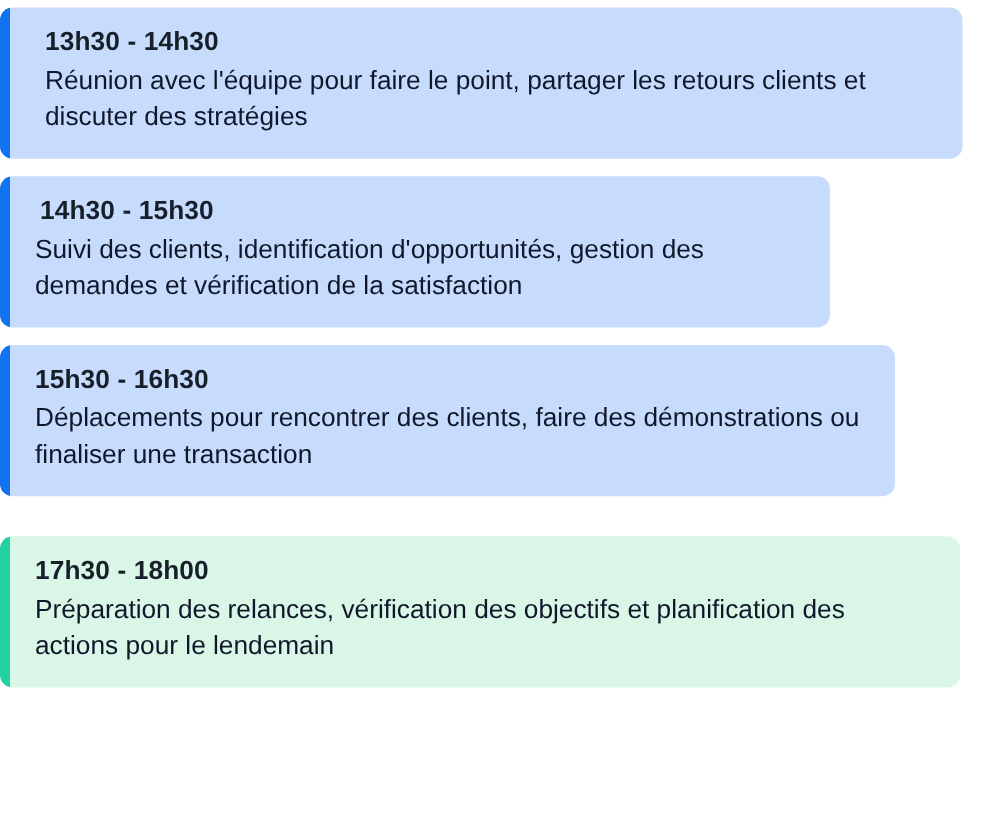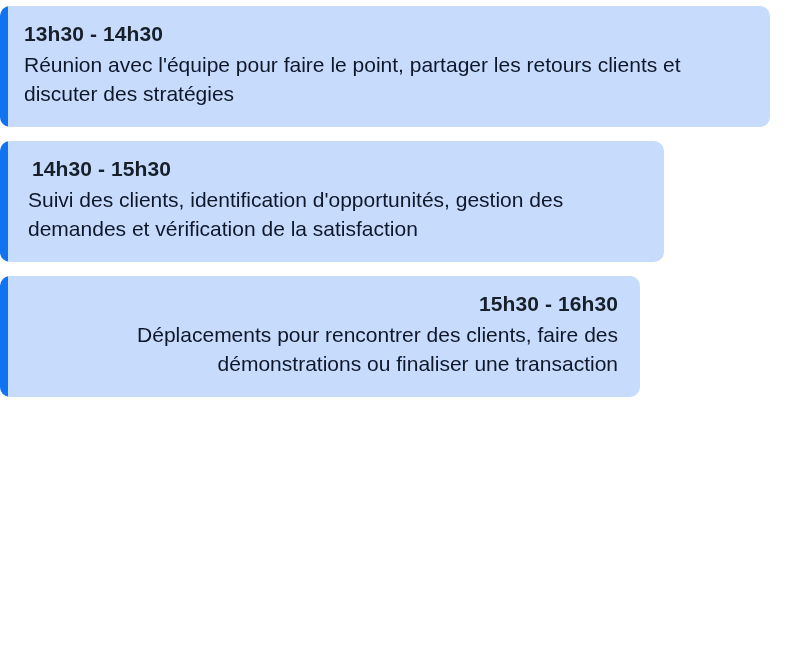--- a/index.html
+++ b/index.html
@@ -44,26 +44,26 @@
   }
   .slot .desc {
     font-size: 21px;
     line-height: 1.38;
     color: #0f172a;
     font-weight: normal;
   }
 
   
   .slot-0 { margin-top: 6px; width: 770px; }
-  .slot-0 .body { padding-left: 16px; }
+  .slot-0 .body { padding-left: 28px; }
   
   .slot-1 { width: 664px; }
   .slot-1 .time { padding-left: 4px; }
   
-  .slot-2 { width: 640px; text-align: right; }
+  .slot-2 { width: 716px; }
   
   .slot-3 { width: 768px; margin-top: 18px; }
 </style>
 </head>
 <body>
 
 <div class="schedule">
 
   <div class="slot slot-0" style="background:#c7dcfd">
     <div class="accent" style="background:#1273f0"></div>
@@ -82,14 +82,21 @@
   </div>
 
   <div class="slot slot-2" style="background:#c7dcfd">
     <div class="accent" style="background:#1273f0"></div>
     <div class="body">
       <div class="time">15h30 - 16h30</div>
       <div class="desc">Déplacements pour rencontrer des clients, faire des démonstrations ou finaliser une transaction</div>
     </div>
   </div>
 
+  <div class="slot slot-3" style="background:#d9f6e6">
+    <div class="accent" style="background:#21d3a0"></div>
+    <div class="body">
+      <div class="time">17h30 - 18h00</div>
+      <div class="desc">Préparation des relances, vérification des objectifs et planification des actions pour le lendemain</div>
+    </div>
+  </div>
 
 </div>
 
 </body></html>

